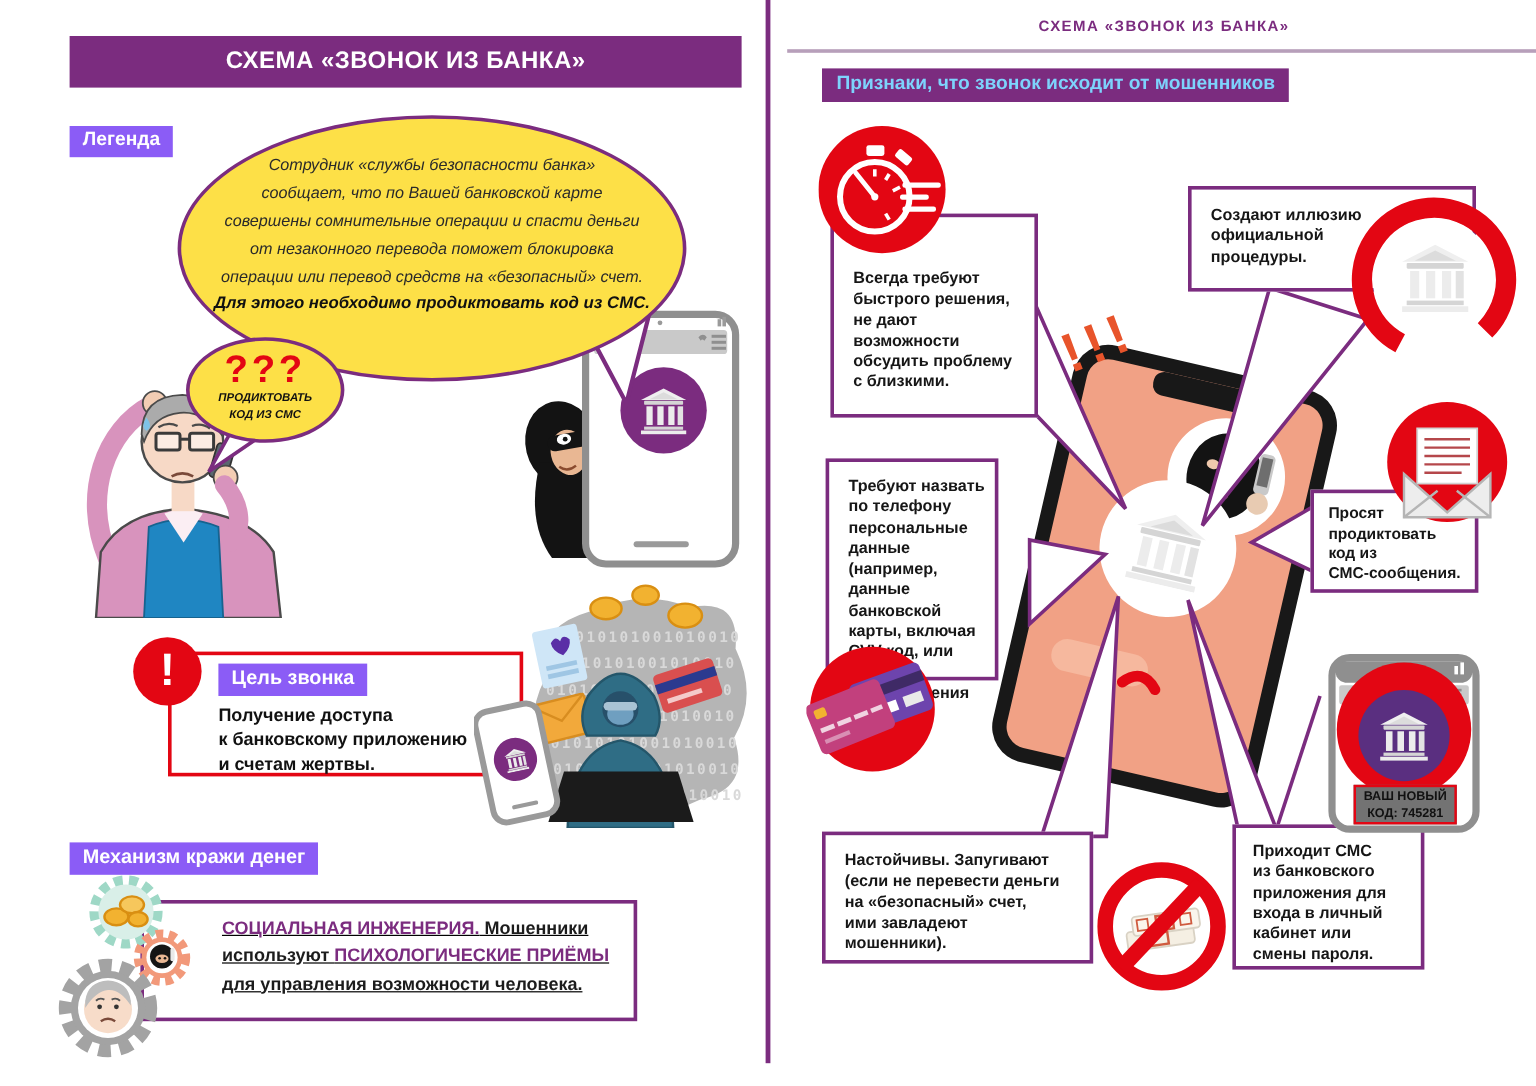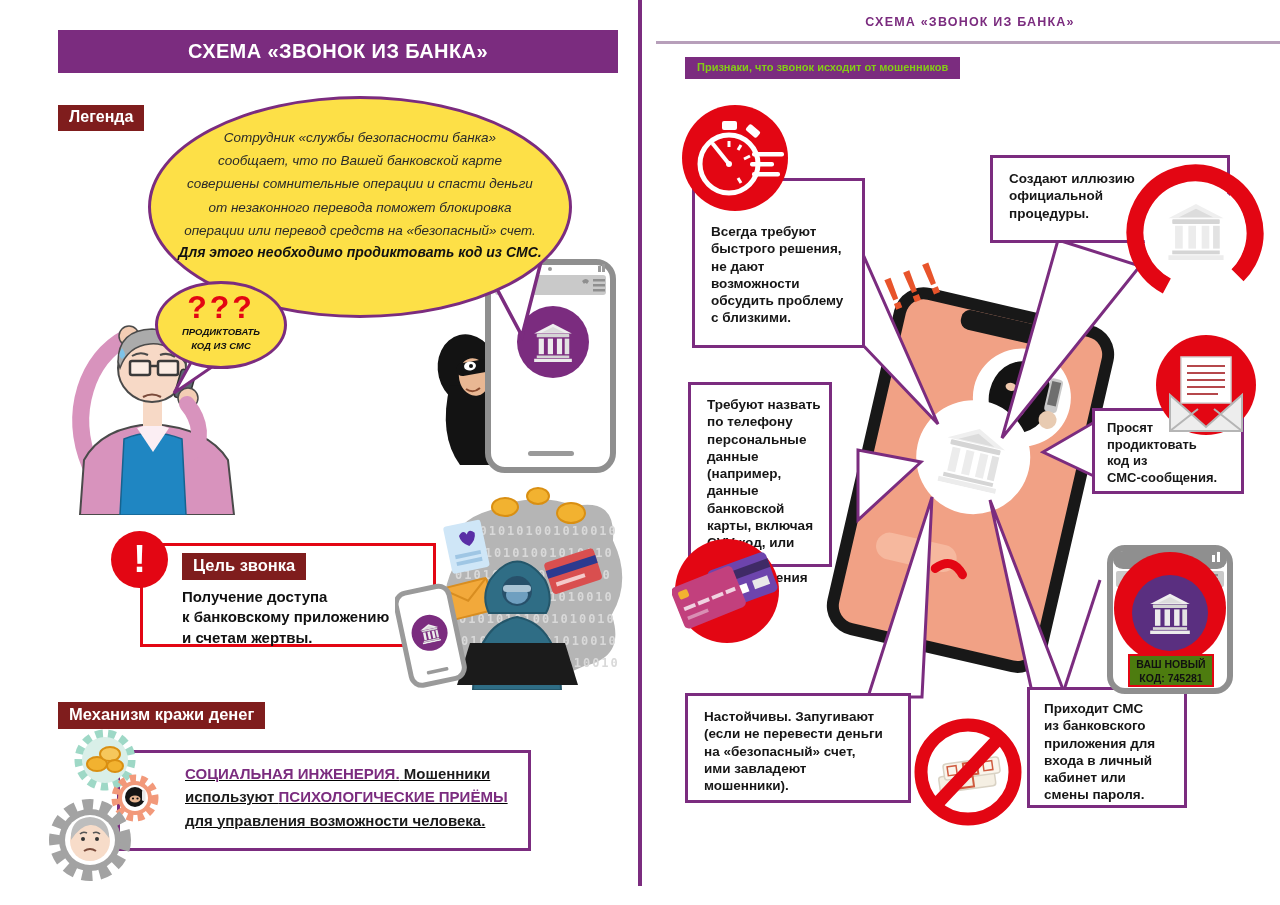--- a/index.html
+++ b/index.html
@@ -1,36 +1,36 @@
 <!DOCTYPE html>
 <html><head>
 <meta charset="utf-8">
 <style>
   html,body{margin:0;padding:0;background:#ffffff;}
   body{font-family:"Liberation Sans", sans-serif;}
   .page{position:relative;width:1280px;height:905px;background:#fff;overflow:hidden;}
   .abs{position:absolute;}
   .z1{z-index:1}.z2{z-index:2}.z3{z-index:3}.z4{z-index:4}.z5{z-index:5}
-  .plabel{background:#7f1d1d;color:#fff;font-weight:bold;padding:3px 11px 5px;font-size:16px;display:inline-block;}
+  .plabel{background:#8b5cf6;color:#fff;font-weight:bold;padding:3px 11px 5px;font-size:16px;display:inline-block;}
   .pbox{background:#fff;border:3px solid #7b2c7f;color:#161616;font-weight:bold;font-size:13.5px;line-height:1.28;white-space:pre-line;box-sizing:border-box;}
   .headerbar{background:#7b2c7f;color:#fff;font-weight:bold;font-size:20px;letter-spacing:.4px;text-align:center;line-height:43px;}
   .rtitle{color:#7b2c7f;font-weight:bold;font-size:12.5px;letter-spacing:1.2px;text-align:center;}
-  .banner{background:#7b2c7f;color:#84cc16;font-weight:bold;font-size:11px;padding:4px 12px 6px;display:inline-block;}
+  .banner{background:#7b2c7f;color:#7dd3fc;font-weight:bold;font-size:16px;padding:4px 12px 6px;display:inline-block;}
   .bubble{background:#fde047;border:3.5px solid #7b2c7f;border-radius:50%;box-sizing:border-box;text-align:center;}
   .bubble-text{font-style:italic;font-size:13.5px;color:#2a2a2a;line-height:1.72;white-space:pre-line;margin:0;font-weight:500;}
   .bubble-bold{font-style:italic;font-weight:bold;font-size:14px;color:#111;margin:2px 0 0;}
   .qmarks{color:#e30613;font-weight:800;font-size:32px;letter-spacing:3px;line-height:1;}
   .qtext{font-size:9.5px;font-weight:bold;font-style:italic;color:#111;white-space:pre-line;line-height:1.5;margin-top:2px;}
   .goalbox{border:3px solid #e30613;background:#fff;box-sizing:border-box;}
   .goaltext{font-size:15px;font-weight:bold;color:#111;line-height:1.35;white-space:pre-line;}
   .mechbox{border:3px solid #7b2c7f;background:#fff;box-sizing:border-box;}
   .mech-line{font-size:15px;font-weight:bold;color:#1c1c1c;line-height:1.55;}
   .hl{color:#7b2c7f;}
   .excl3{color:#e8542b;font-weight:800;font-size:46px;letter-spacing:5px;transform:rotate(-22deg);display:inline-block;}
-  .codebox{background:#4d7c0f;border:2px solid #e30613;color:#111;font-weight:bold;font-size:10.5px;line-height:1.3;text-align:center;white-space:pre-line;box-sizing:border-box;padding-top:2px;}
+  .codebox{background:#737373;border:2px solid #e30613;color:#111;font-weight:bold;font-size:10.5px;line-height:1.3;text-align:center;white-space:pre-line;box-sizing:border-box;padding-top:2px;}
   .goalcircle{background:#e30613;border-radius:50%;color:#fff;font-weight:800;text-align:center;}
   svg{display:block}
 </style>
 </head>
 <body>
 
 <div class="page">
 
   <svg width="0" height="0" style="position:absolute" aria-hidden="true">
     <defs>
@@ -264,21 +264,21 @@
   <div class="abs z3 pbox" style="left:688px;top:382px;width:144px;height:185px;padding:11px 8px 8px 16px;">Требуют назвать
 по телефону
 персональные
 данные (например,
 данные банковской
 карты, включая
 CVV-код, или пароль
 от приложения
 банка).</div>
 
-  <div class="abs z3 pbox" style="left:1092px;top:408px;width:152px;height:86px;padding:9px 6px 6px 12px;font-size:13px;">Просят
+  <div class="abs z3 pbox" style="left:1092px;top:408px;width:140px;height:86px;padding:9px 6px 6px 12px;font-size:13px;">Просят
 продиктовать
 код из
 СМС-сообщения.</div>
 
   <div class="abs z3 pbox" style="left:1027px;top:687px;width:160px;height:121px;padding:10px 6px 6px 14px;">Приходит СМС
 из банковского
 приложения для
 входа в личный
 кабинет или
 смены пароля.</div>

